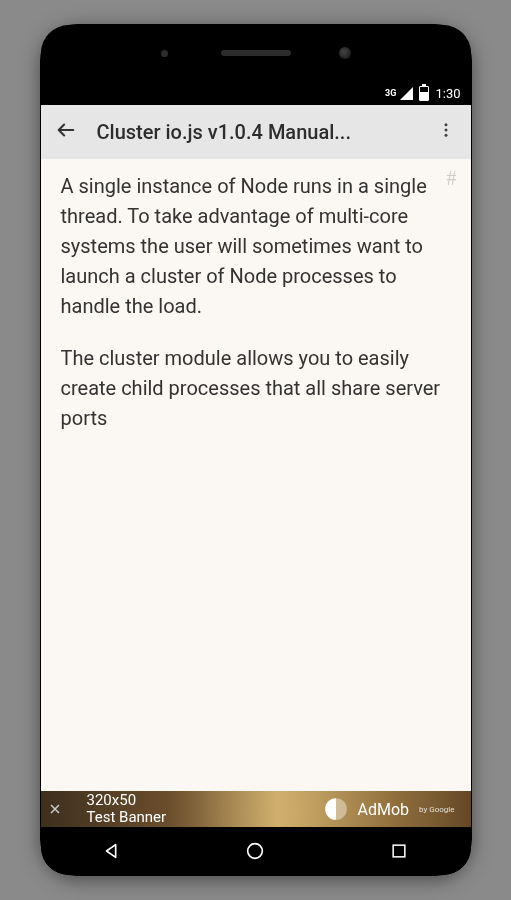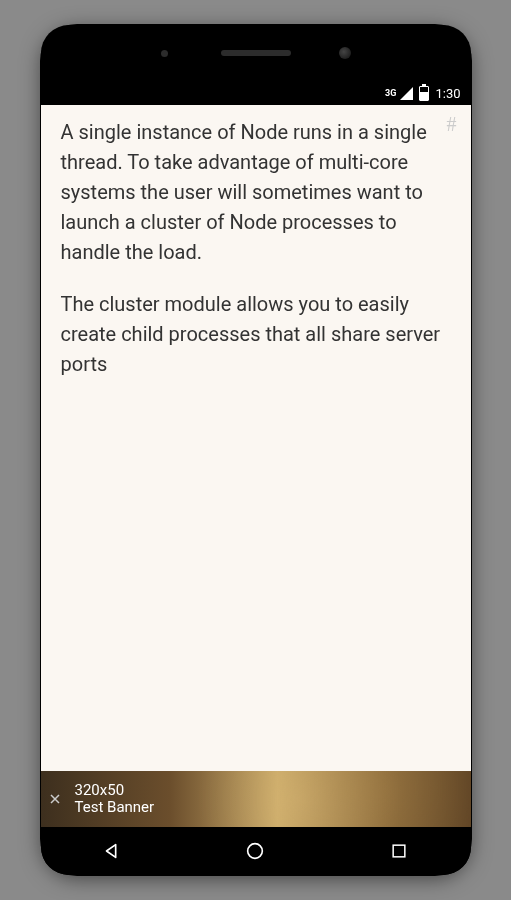--- a/index.html
+++ b/index.html
@@ -129,26 +129,27 @@
   .para {
     font-size: 20px;
     line-height: 1.5;
     color: #333;
     margin-bottom: 22px;
     font-family: "Segoe UI", Roboto, sans-serif;
   }
   .ad-banner {
     position: absolute;
     bottom: 0; left: 0; right: 0;
-    height: 56px;
+    height: 36px;
     background: linear-gradient(90deg, #3d2f1e 0%, #6b4e2c 30%, #c9a968 55%, #8a6a3a 80%, #5d4224 100%);
     display: flex;
     align-items: center;
     color: #fff;
     overflow: hidden;
+    gap: 12px;
   }
   .ad-banner::before {
     content: "";
     position: absolute;
     inset: 0;
     background: radial-gradient(circle at 60% 50%, rgba(255,220,150,0.3), transparent 40%),
                 radial-gradient(circle at 80% 30%, rgba(180,140,80,0.4), transparent 35%);
     opacity: 0.6;
   }
   .ad-close {
@@ -225,36 +226,61 @@
       <span class="sb-item sig-3g">3G</span>
       <span class="sb-item">
           <span class="signal-tri"></span>
         </span>
       <span class="sb-item">
           <span class="battery-shell"></span>
         </span>
       <span class="sb-item">1:30</span>
     </div>
 
+    <div class="appbar">
+      <div class="back-arrow">
+        <svg width="22" height="22" viewBox="0 0 24 24">
+            <path d="M20 12H4M10 6l-6 6 6 6" stroke="#333" stroke-width="2.2" fill="none" stroke-linecap="round" stroke-linejoin="round"></path>
+          </svg>
+      </div>
+      <div class="appbar-title">Cluster io.js v1.0.4 Manual...</div>
+      <div class="menu">
+        <svg width="18" height="18" viewBox="0 0 24 24">
+            <circle cx="12" cy="5" r="2" fill="#444"></circle>
+            <circle cx="12" cy="12" r="2" fill="#444"></circle>
+            <circle cx="12" cy="19" r="2" fill="#444"></circle>
+          </svg>
+      </div>
+    </div>
 
     <div class="content">
       <div class="hash">#</div>
       <p class="para">A single instance of Node runs in a single thread. To take advantage of multi-core systems the user will sometimes want to launch a cluster of Node processes to handle the load.</p>
       <p class="para">The cluster module allows you to easily create child processes that all share server ports</p>
 
       <div class="ad-banner">
         <div class="ad-close">
           <svg width="12" height="12" viewBox="0 0 12 12">
               <path d="M2 2l8 8M10 2l-8 8" stroke="#ccc" stroke-width="1.5"></path>
             </svg>
         </div>
         <div class="ad-text">
           <div>320x50</div>
           <div>Test Banner</div>
         </div>
+        <div class="ad-logo">
+          <div class="ad-logo-shape">
+            <svg viewBox="0 0 24 24">
+                <path d="M12 2a10 10 0 1 0 0 20V2z" fill="#fff"></path>
+                <path d="M12 2v20a10 10 0 0 0 0-20z" fill="rgba(255,255,255,0.4)"></path>
+              </svg>
+          </div>
+          <span class="ad-logo-text">AdMob</span>
+          <span class="ad-logo-small">by Google</span>
+        </div>
       </div>
     </div>
 
     <div class="navbar">
       <div class="nav-btn">
         <svg width="22" height="22" viewBox="0 0 24 24">
             <path d="M16 5 L6 12 L16 19 Z" stroke="#fff" stroke-width="1.8" fill="none" stroke-linejoin="round"></path>
           </svg>
       </div>
       <div class="nav-btn">

